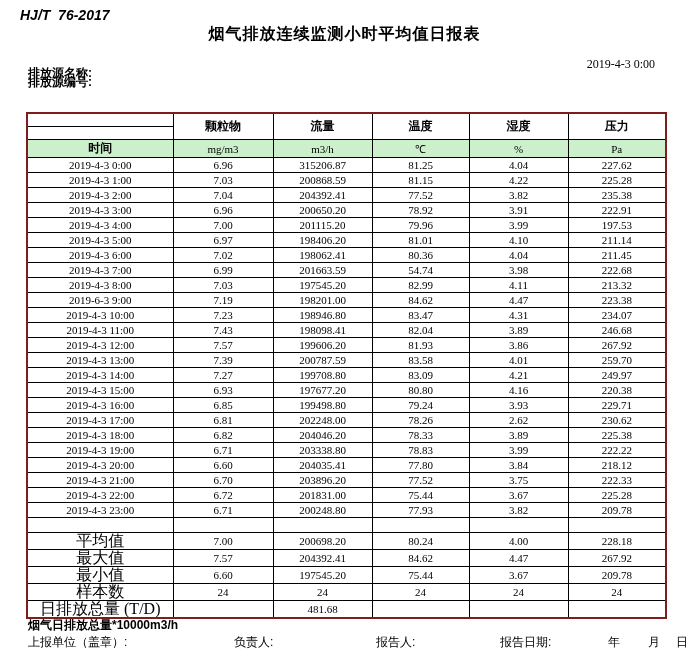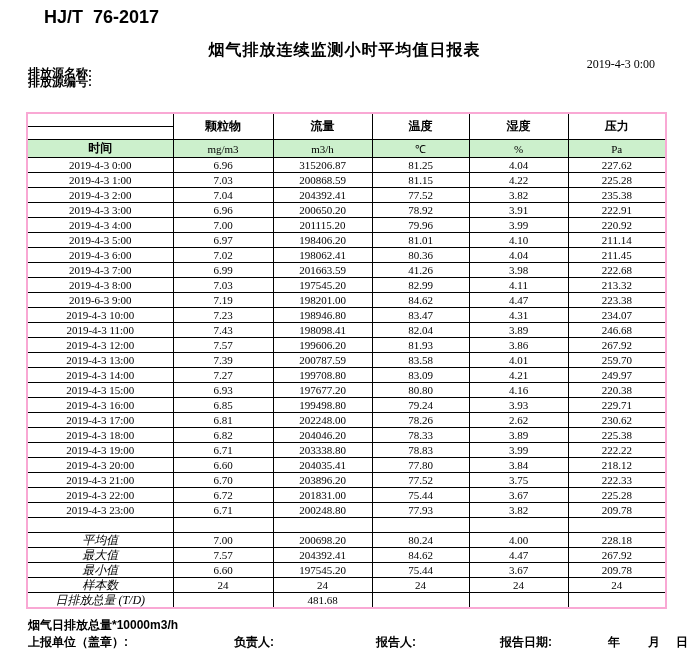--- a/index.html
+++ b/index.html
@@ -10,36 +10,36 @@
   body {
     width: 689px;
     height: 661px;
     position: relative;
     overflow: hidden;
     font-family: "Liberation Sans", sans-serif;
     color: #000000;
   }
   .std-code {
     position: absolute;
-    left: 44px;
+    left: 20px;
     top: 7px;
-    font-size: 18px;
+    font-size: 14px;
     font-weight: bold;
     white-space: pre;
+    font-style: italic;
   }
   .report-title {
     position: absolute;
     left: 0;
     right: 0;
     top: 24px;
     text-align: center;
     font-size: 16px;
     font-weight: bold;
     letter-spacing: 1px;
-    margin-top: 16px;
   }
   .report-datetime {
     position: absolute;
     right: 34px;
     top: 57px;
     font-size: 12px;
     font-family: "Liberation Serif", serif;
   }
   .src-label-1 {
     position: absolute;
@@ -65,21 +65,21 @@
     table-layout: fixed;
   }
   table.report td, table.report th {
     border: 1px solid #000000;
     text-align: center;
     vertical-align: middle;
     padding: 0;
     overflow: hidden;
   }
   table.report {
-    border: 2px solid #f9a8d4;
+    border: 2px solid #7f1d1d;
   }
   tr.hdr-top td, tr.hdr-top th {
     height: 12px;
     font-size: 12px;
     font-weight: bold;
   }
   tr.unit-row td, tr.unit-row th {
     height: 15px;
     background: #ccf0cc;
     font-size: 11px;
@@ -90,38 +90,37 @@
     font-size: 12px;
     font-weight: bold;
   }
   tr.data-row td, tr.spacer-row td, tr.summary-row td {
     height: 14px;
     font-size: 11px;
     font-family: "Liberation Serif", serif;
     line-height: 1;
   }
   tr.summary-row td.sum-label {
-    font-size: 12px;
-    font-style: italic;
+    font-size: 16px;
   }
   .footer-note {
     position: absolute;
     left: 28px;
     top: 617px;
     font-size: 12px;
     font-weight: bold;
   }
   .footer-line {
     position: absolute;
     left: 0;
     top: 634px;
     width: 689px;
     height: 18px;
     font-size: 12px;
-    font-weight: bold;
+    font-weight: normal;
   }
   .footer-line span { position: absolute; white-space: nowrap; }
   .fl-unit   { left: 28px; }
   .fl-resp   { left: 234px; }
   .fl-rep    { left: 376px; }
   .fl-date   { left: 500px; }
   .fl-year   { left: 608px; }
   .fl-month  { left: 648px; }
   .fl-day    { left: 676px; }
 </style>
@@ -196,21 +195,21 @@
         <td>78.92</td>
         <td>3.91</td>
         <td>222.91</td>
       </tr>
       <tr class="data-row">
         <td>2019-4-3 4:00</td>
         <td>7.00</td>
         <td>201115.20</td>
         <td>79.96</td>
         <td>3.99</td>
-        <td>220.92</td>
+        <td>197.53</td>
       </tr>
       <tr class="data-row">
         <td>2019-4-3 5:00</td>
         <td>6.97</td>
         <td>198406.20</td>
         <td>81.01</td>
         <td>4.10</td>
         <td>211.14</td>
       </tr>
       <tr class="data-row">
@@ -218,21 +217,21 @@
         <td>7.02</td>
         <td>198062.41</td>
         <td>80.36</td>
         <td>4.04</td>
         <td>211.45</td>
       </tr>
       <tr class="data-row">
         <td>2019-4-3 7:00</td>
         <td>6.99</td>
         <td>201663.59</td>
-        <td>41.26</td>
+        <td>54.74</td>
         <td>3.98</td>
         <td>222.68</td>
       </tr>
       <tr class="data-row">
         <td>2019-4-3 8:00</td>
         <td>7.03</td>
         <td>197545.20</td>
         <td>82.99</td>
         <td>4.11</td>
         <td>213.32</td>

